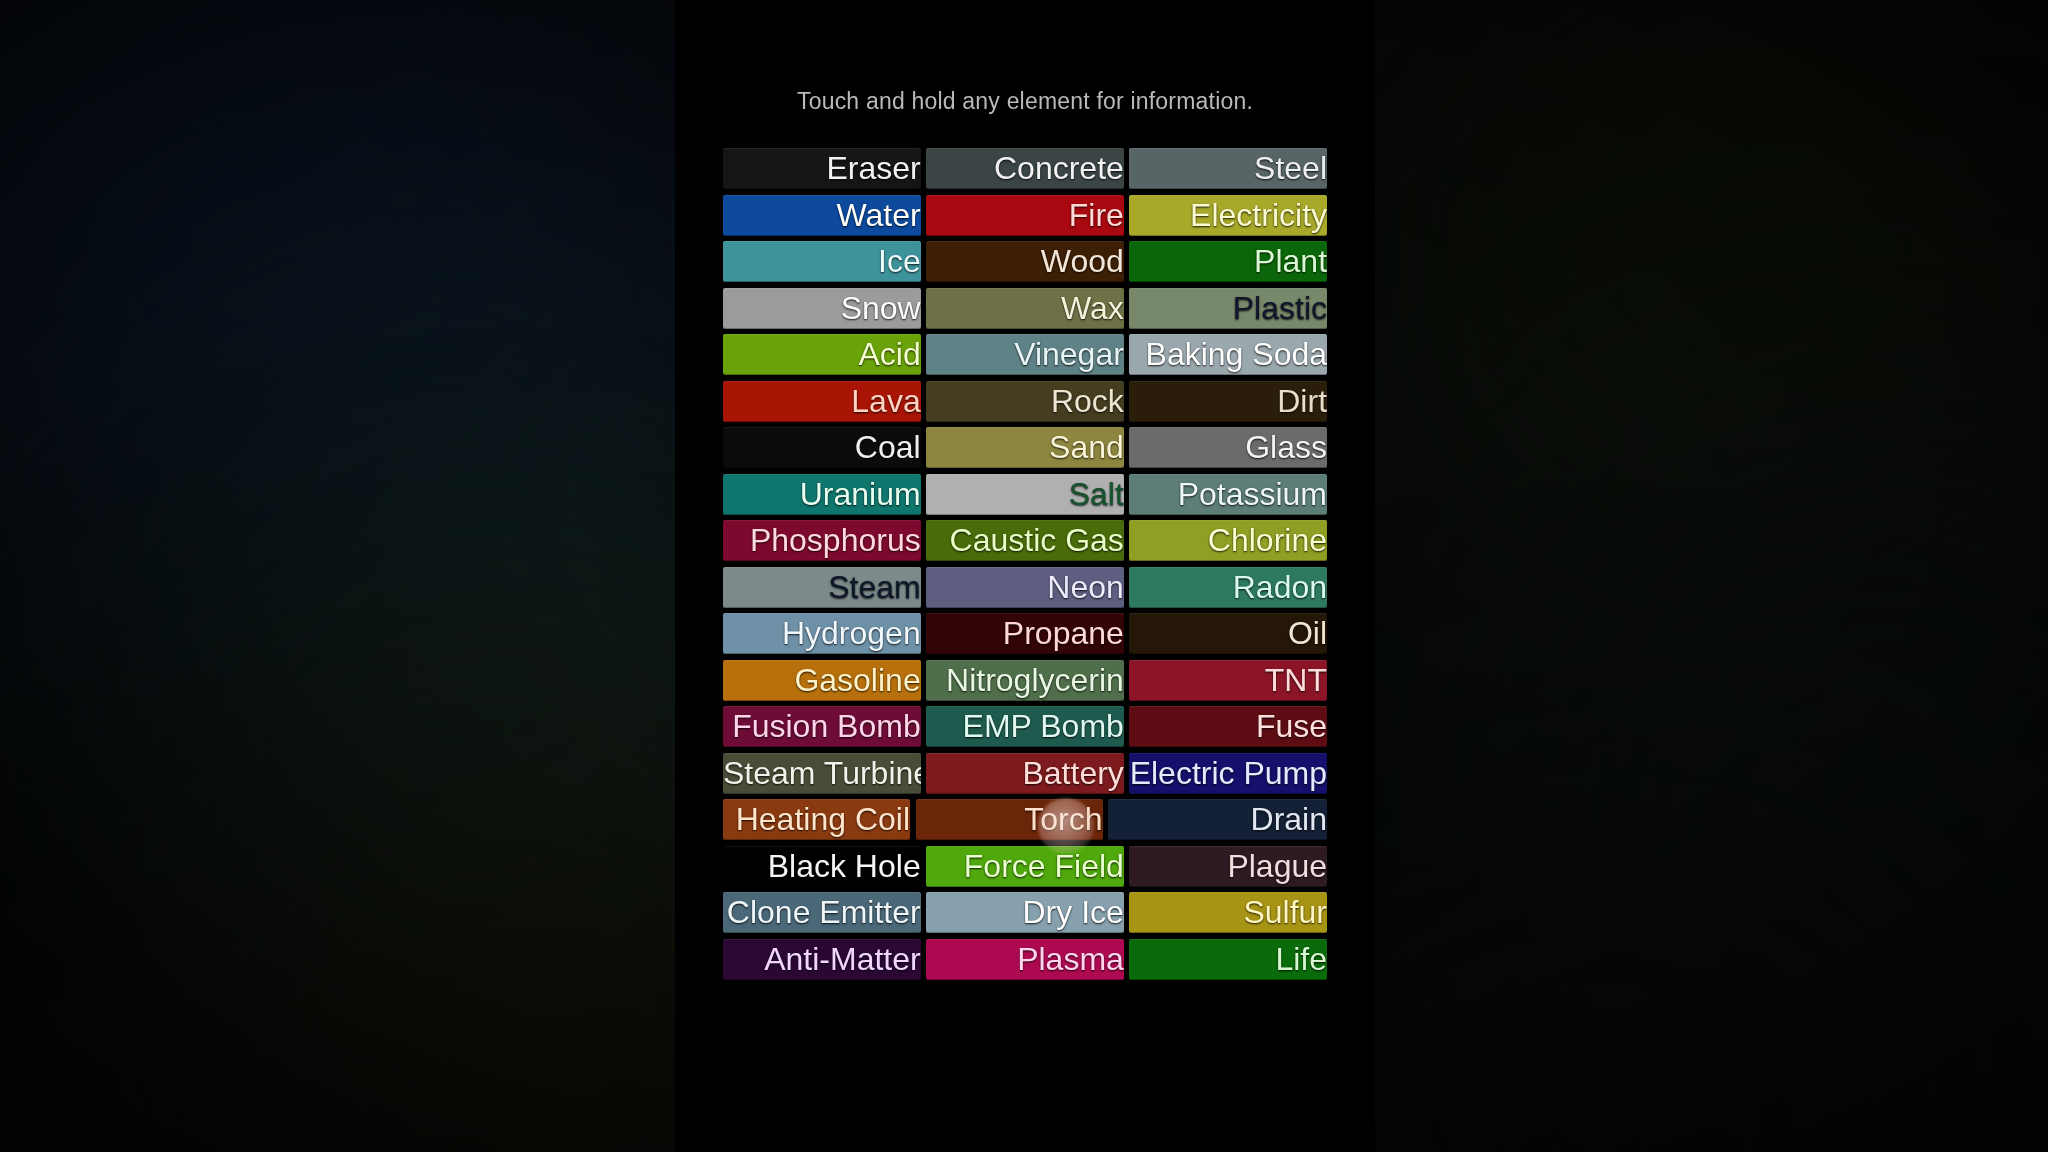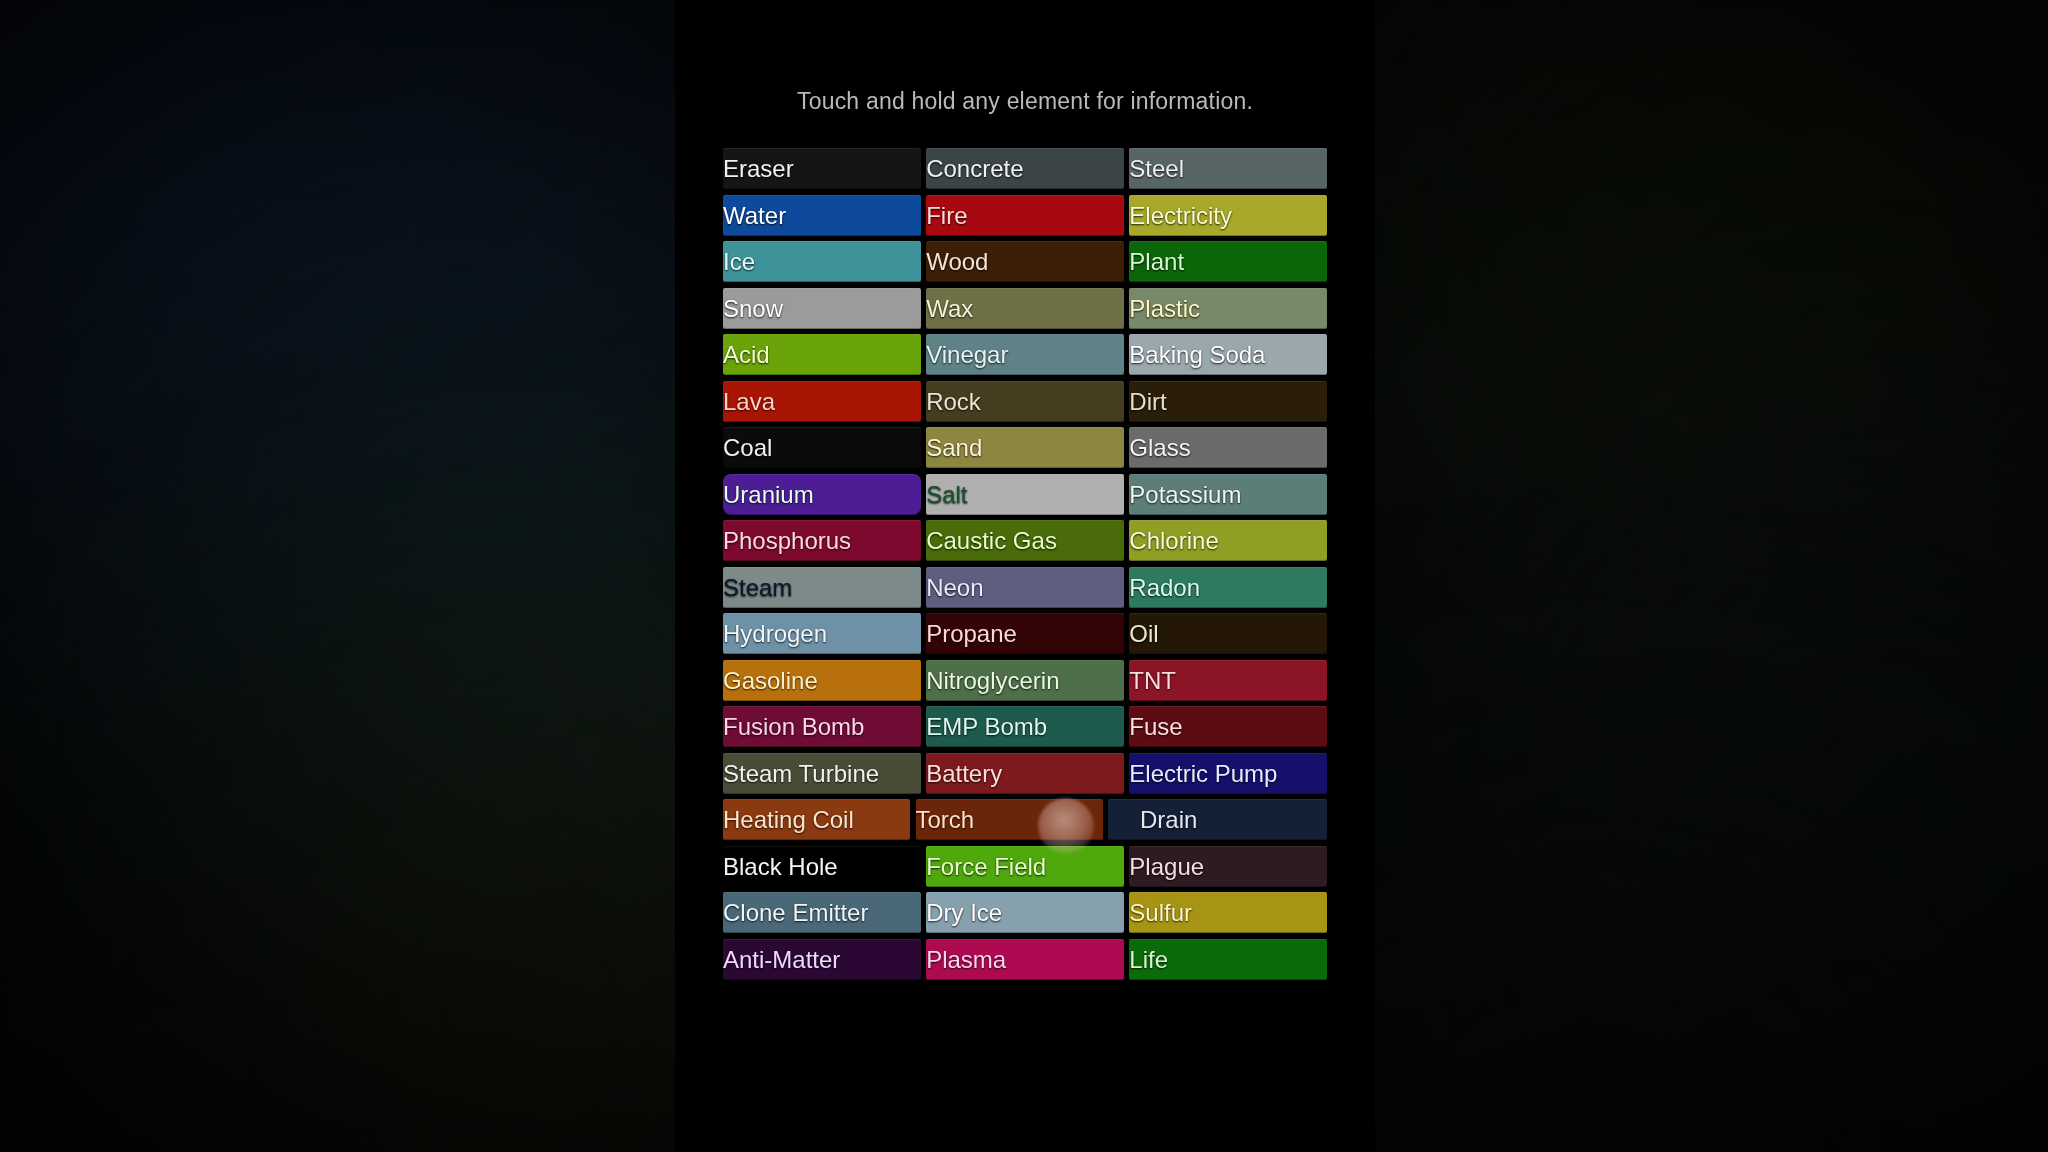--- a/index.html
+++ b/index.html
@@ -24,22 +24,22 @@
   #panel { position:absolute; left:675px; top:0; width:700px; height:1152px;
            background:#000; }
   .panel-edge-l { position:absolute; left:0; top:0; width:2px; height:100%; background:#000; }
 
   #hint { position:absolute; left:0; top:88px; width:100%; text-align:center;
           color:#b9b9b9; font-size:23px; letter-spacing:.2px; white-space:nowrap; }
 
   #grid { position:absolute; left:48px; top:148px; width:604px;
           display:flex; flex-direction:column; gap:5.5px; }
   .row { display:flex; gap:5.5px; }
-  .cell { flex:1 1 0; height:41px; line-height:41px; text-align:left;
-          font-size:24px; white-space:nowrap; overflow:hidden;
+  .cell { flex:1 1 0; height:41px; line-height:41px; text-align:right;
+          font-size:32px; white-space:nowrap; overflow:hidden;
           border-radius:2px;
           text-shadow:0 1px 2px rgba(0,0,0,.85);
           box-shadow:inset 0 1px 0 rgba(255,255,255,.07), inset 0 -1px 0 rgba(0,0,0,.30); }
 
   
   #touch { position:absolute; left:1038px; top:798px; width:56px; height:56px;
            border-radius:50%; pointer-events:none;
            background:radial-gradient(circle at 46% 40%,
                       rgba(255,235,232,.52) 0%,
                       rgba(245,210,205,.34) 48%,
@@ -79,39 +79,39 @@
           <div class="cell" style="background: rgb(168, 168, 42); color: rgb(251, 251, 210);">Electricity</div>
         </div>
         <div class="row">
           <div class="cell" style="background: rgb(61, 147, 153); color: rgb(234, 250, 251);">Ice</div>
           <div class="cell" style="background: rgb(61, 31, 6); color: rgb(243, 230, 216);">Wood</div>
           <div class="cell" style="background: rgb(10, 102, 8); color: rgb(217, 247, 210);">Plant</div>
         </div>
         <div class="row">
           <div class="cell" style="background: rgb(155, 155, 155); color: rgb(255, 255, 255);">Snow</div>
           <div class="cell" style="background: rgb(110, 112, 69); color: rgb(245, 242, 217);">Wax</div>
-          <div class="cell" style="background: rgb(120, 136, 106); color: #fef9c3;">Plastic</div>
+          <div class="cell" style="background: rgb(120, 136, 106); color: #0f172a;">Plastic</div>
         </div>
         <div class="row">
           <div class="cell" style="background: rgb(106, 163, 9); color: rgb(244, 255, 208);">Acid</div>
           <div class="cell" style="background: rgb(95, 130, 134); color: rgb(232, 245, 246);">Vinegar</div>
           <div class="cell" style="background: rgb(154, 168, 174); color: rgb(255, 255, 255);">Baking Soda</div>
         </div>
         <div class="row">
           <div class="cell" style="background: rgb(168, 21, 5); color: rgb(255, 210, 194);">Lava</div>
           <div class="cell" style="background: rgb(69, 61, 31); color: rgb(236, 229, 210);">Rock</div>
           <div class="cell" style="background: rgb(42, 30, 11); color: rgb(231, 221, 201);">Dirt</div>
         </div>
         <div class="row">
           <div class="cell" style="background: rgb(11, 11, 10); color: rgb(240, 240, 240);">Coal</div>
           <div class="cell" style="background: rgb(141, 134, 64); color: rgb(251, 246, 216);">Sand</div>
           <div class="cell" style="background: rgb(107, 107, 107); color: rgb(244, 244, 244);">Glass</div>
         </div>
         <div class="row">
-          <div class="cell" style="background: #4c1d95; color: rgb(230, 255, 240); border-radius: 8px;">Uranium</div>
+          <div class="cell" style="background: #0f766e; color: rgb(230, 255, 240);">Uranium</div>
           <div class="cell" style="background: rgb(176, 176, 176); color: #14532d;">Salt</div>
           <div class="cell" style="background: rgb(92, 125, 120); color: rgb(238, 247, 245);">Potassium</div>
         </div>
         <div class="row">
           <div class="cell" style="background: rgb(125, 10, 46); color: rgb(255, 216, 226);">Phosphorus</div>
           <div class="cell" style="background: rgb(74, 107, 10); color: rgb(233, 255, 197);">Caustic Gas</div>
           <div class="cell" style="background: rgb(144, 158, 36); color: rgb(248, 255, 207);">Chlorine</div>
         </div>
         <div class="row">
           <div class="cell" style="background: rgb(125, 138, 138); color: #0f172a;">Steam</div>

